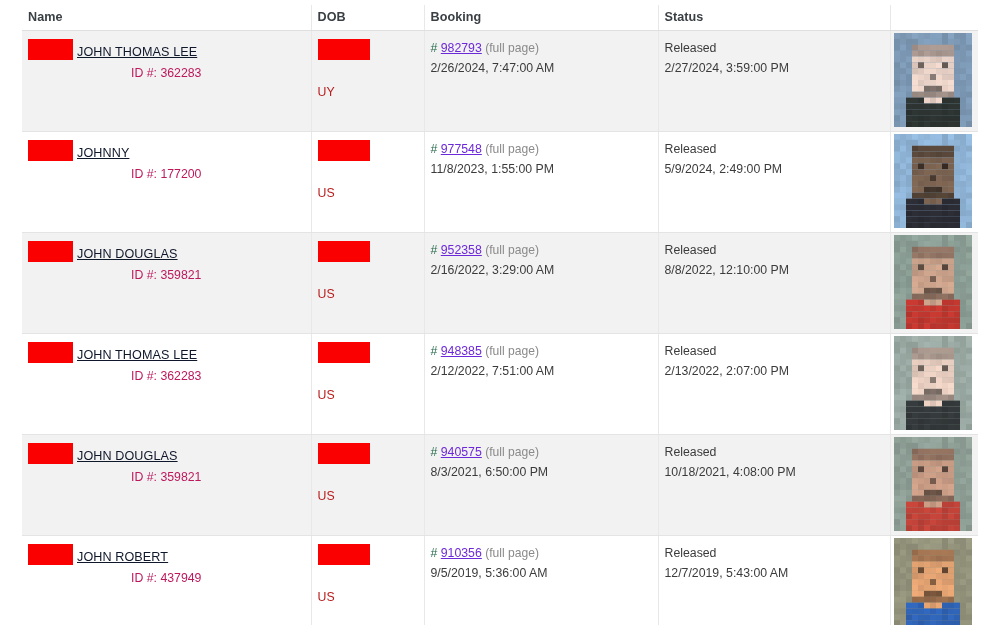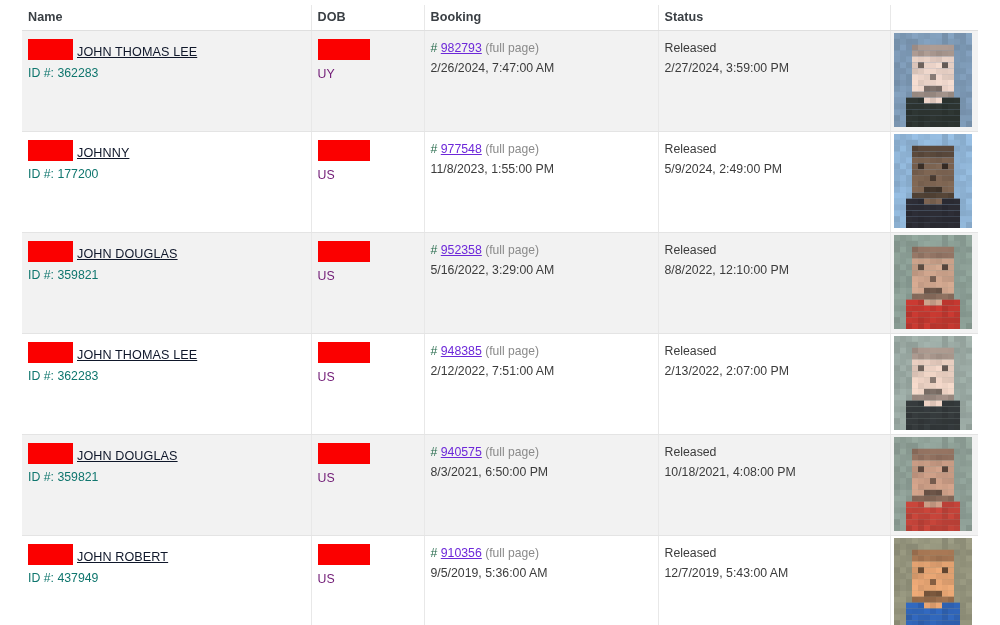--- a/index.html
+++ b/index.html
@@ -103,29 +103,30 @@
     color: #24694a;
   }
   .full-page {
     color: #8a8a8a;
     font-size: 12.1px;
     text-align: right;
   }
 
   .idline {
     display: block;
-    color: #0f766e;
+    color: #be185d;
     font-size: 12.3px;
     margin-top: 1px;
+    text-align: center;
   }
   .dob-country {
     display: block;
-    color: #701a75;
+    color: #b91c1c;
     font-size: 12.3px;
-    margin-top: 2px;
+    margin-top: 20px;
   }
   .line2 {
     display: block;
     margin-top: 0;
     color: #3b3b3b;
   }
   .status-word {
     display: block;
     color: #3b3b3b;
   }
@@ -643,21 +644,21 @@
       <span class="idline">ID #: 359821</span>
     </td>
     <td>
       <span class="redact redact-dob"></span>
       <span class="dob-country">US</span>
     </td>
     <td>
       <span class="hash">#</span>
       <a href="#" class="booking-link">952358</a>
       <span class="full-page">(full page)</span>
-      <span class="line2">5/16/2022, 3:29:00 AM</span>
+      <span class="line2">2/16/2022, 3:29:00 AM</span>
     </td>
     <td>
       <span class="status-word">Released</span>
       <span class="line2">8/8/2022, 12:10:00 PM</span>
     </td>
     <td class="photo-cell">
       <span class="mug">
               <svg xmlns="http://www.w3.org/2000/svg" viewBox="0 0 78 96" preserveAspectRatio="none">
                 <rect width="100%" height="100%" fill="#8b9e95"></rect>
                 <rect x="0" y="0" width="6" height="6" fill="#8da097"></rect>

